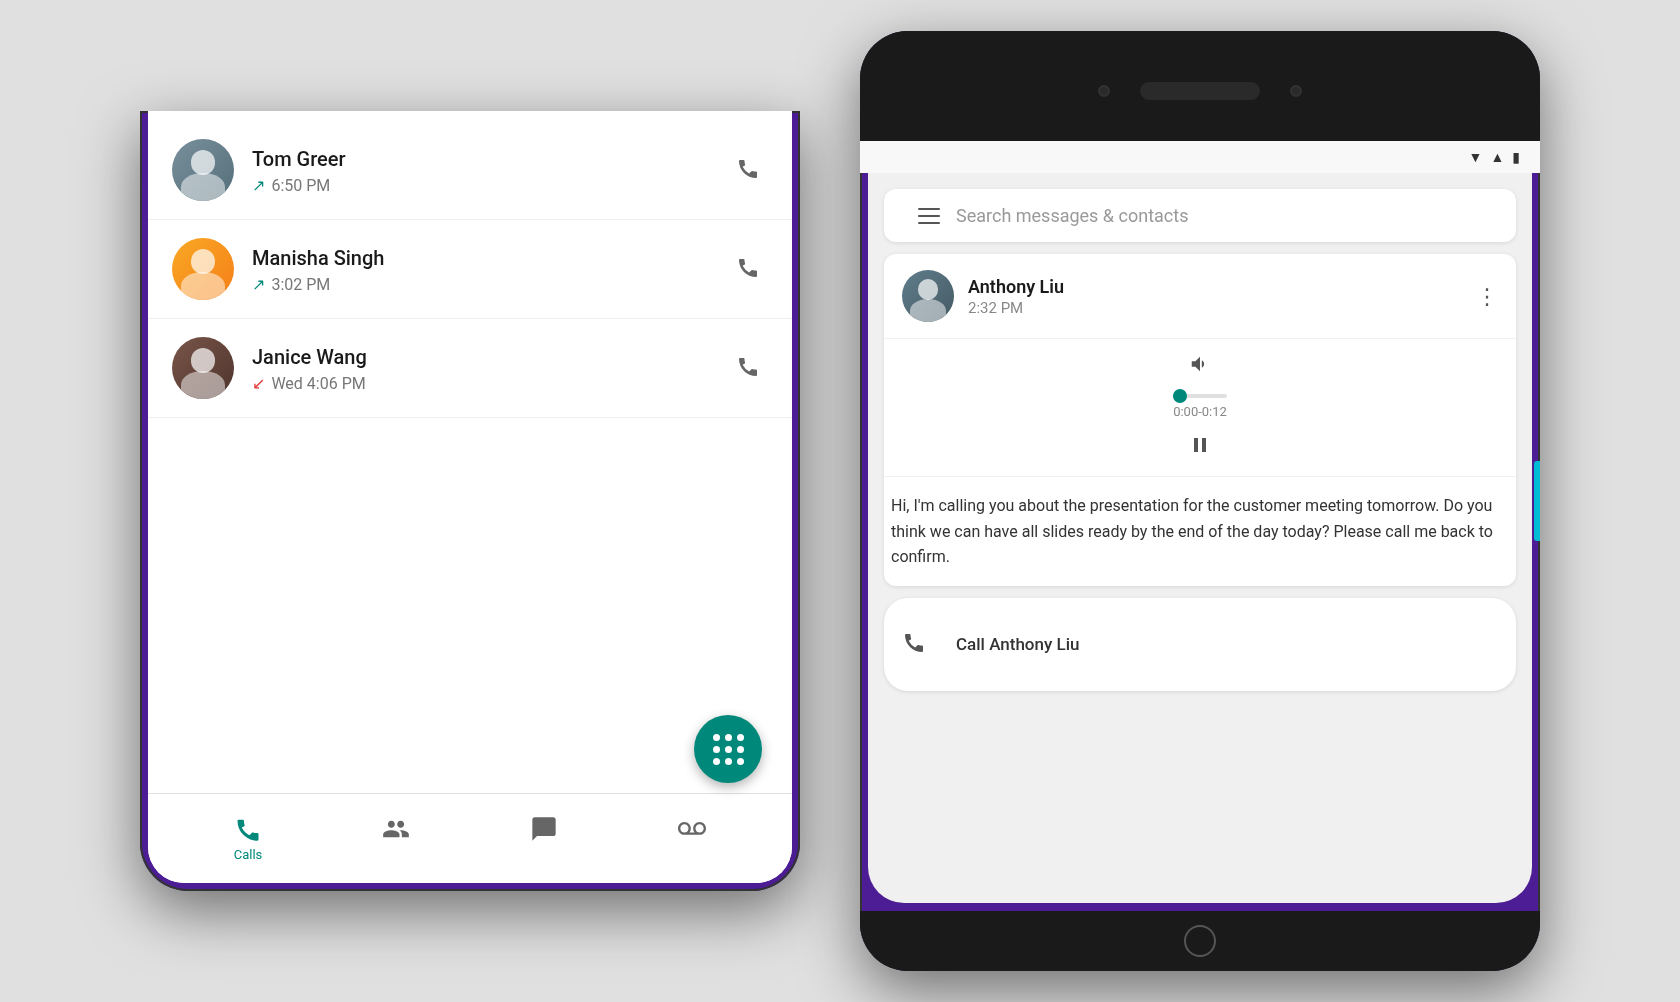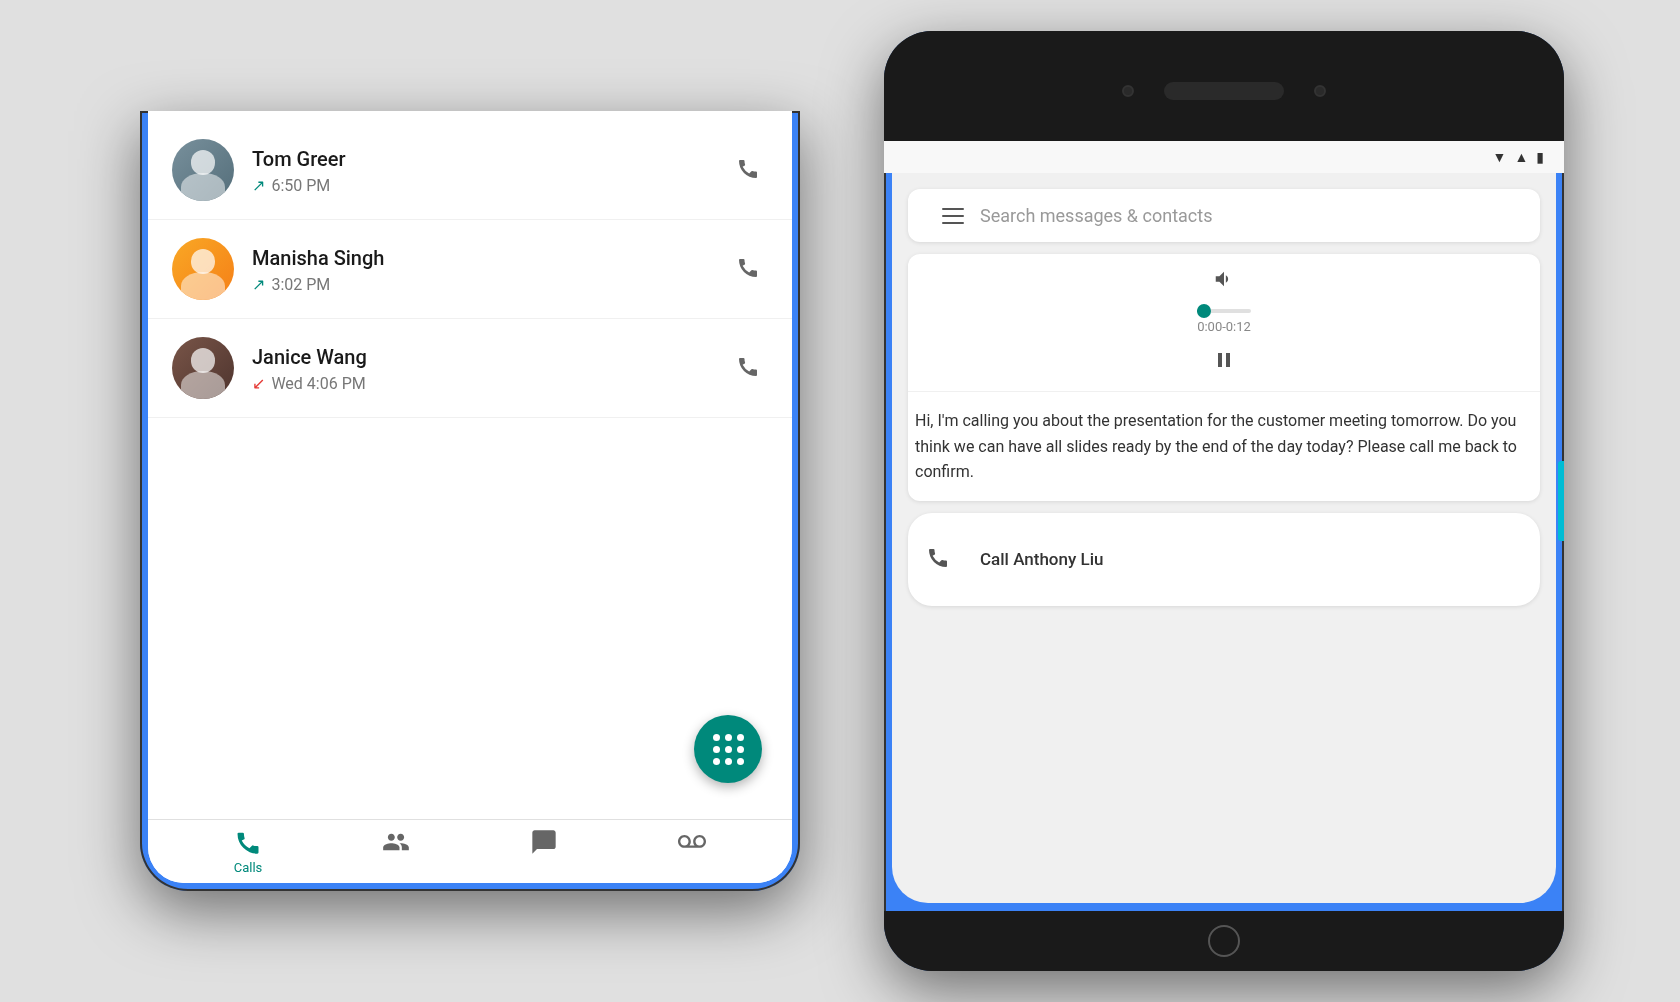--- a/index.html
+++ b/index.html
@@ -20,25 +20,24 @@
       gap: 60px;
       align-items: center;
       justify-content: center;
       width: 100%;
       height: 100%;
       padding: 20px 60px;
     }
 
     
     .phone-frame {
-      background: #3b82f6;
+      background: #4c1d95;
       border-radius: 48px;
       position: relative;
       box-shadow: 0 20px 60px rgba(0,0,0,0.5), inset 0 0 0 2px #333;
-      margin-left: 24px;
     }
 
     
     .phone-left {
       width: 660px;
       height: 780px;
       border-radius: 0 0 48px 48px;
       overflow: hidden;
       display: flex;
       flex-direction: column;
@@ -144,21 +143,21 @@
 
     .fab-dot {
       width: 7px;
       height: 7px;
       background: #fff;
       border-radius: 50%;
     }
 
     
     .bottom-nav {
-      height: 64px;
+      height: 90px;
       background: #fff;
       display: flex;
       align-items: center;
       justify-content: center;
       border-top: 1px solid #e0e0e0;
       padding: 0 26px;
     }
 
     .nav-item {
       display: flex;
@@ -638,20 +637,33 @@
         <div class="hamburger-icon">
           <div class="hamburger-line"></div>
           <div class="hamburger-line"></div>
           <div class="hamburger-line"></div>
         </div>
         <span class="search-placeholder">Search messages &amp; contacts</span>
       </div>
 
       <div class="message-card">
 
+        <div class="message-header">
+          <div class="msg-avatar avatar-anthony">
+            <div class="avatar-img">
+              <div class="person-head"></div>
+              <div class="person-body"></div>
+            </div>
+          </div>
+          <div>
+            <div class="msg-name">Anthony Liu</div>
+            <div class="msg-time">2:32 PM</div>
+          </div>
+          <div class="more-dots">⋮</div>
+        </div>
 
         <div class="audio-player">
           <span class="volume-icon">
             <svg width="22" height="22" viewBox="0 0 24 24" fill="#555">
                 <path d="M3 9v6h4l5 5V4L7 9H3zm13.5 3c0-1.77-1.02-3.29-2.5-4.03v8.05c1.48-.73 2.5-2.25 2.5-4.02z"></path>
               </svg>
           </span>
           <div class="progress-container">
             <div class="progress-track">
               <div class="progress-fill"></div>

